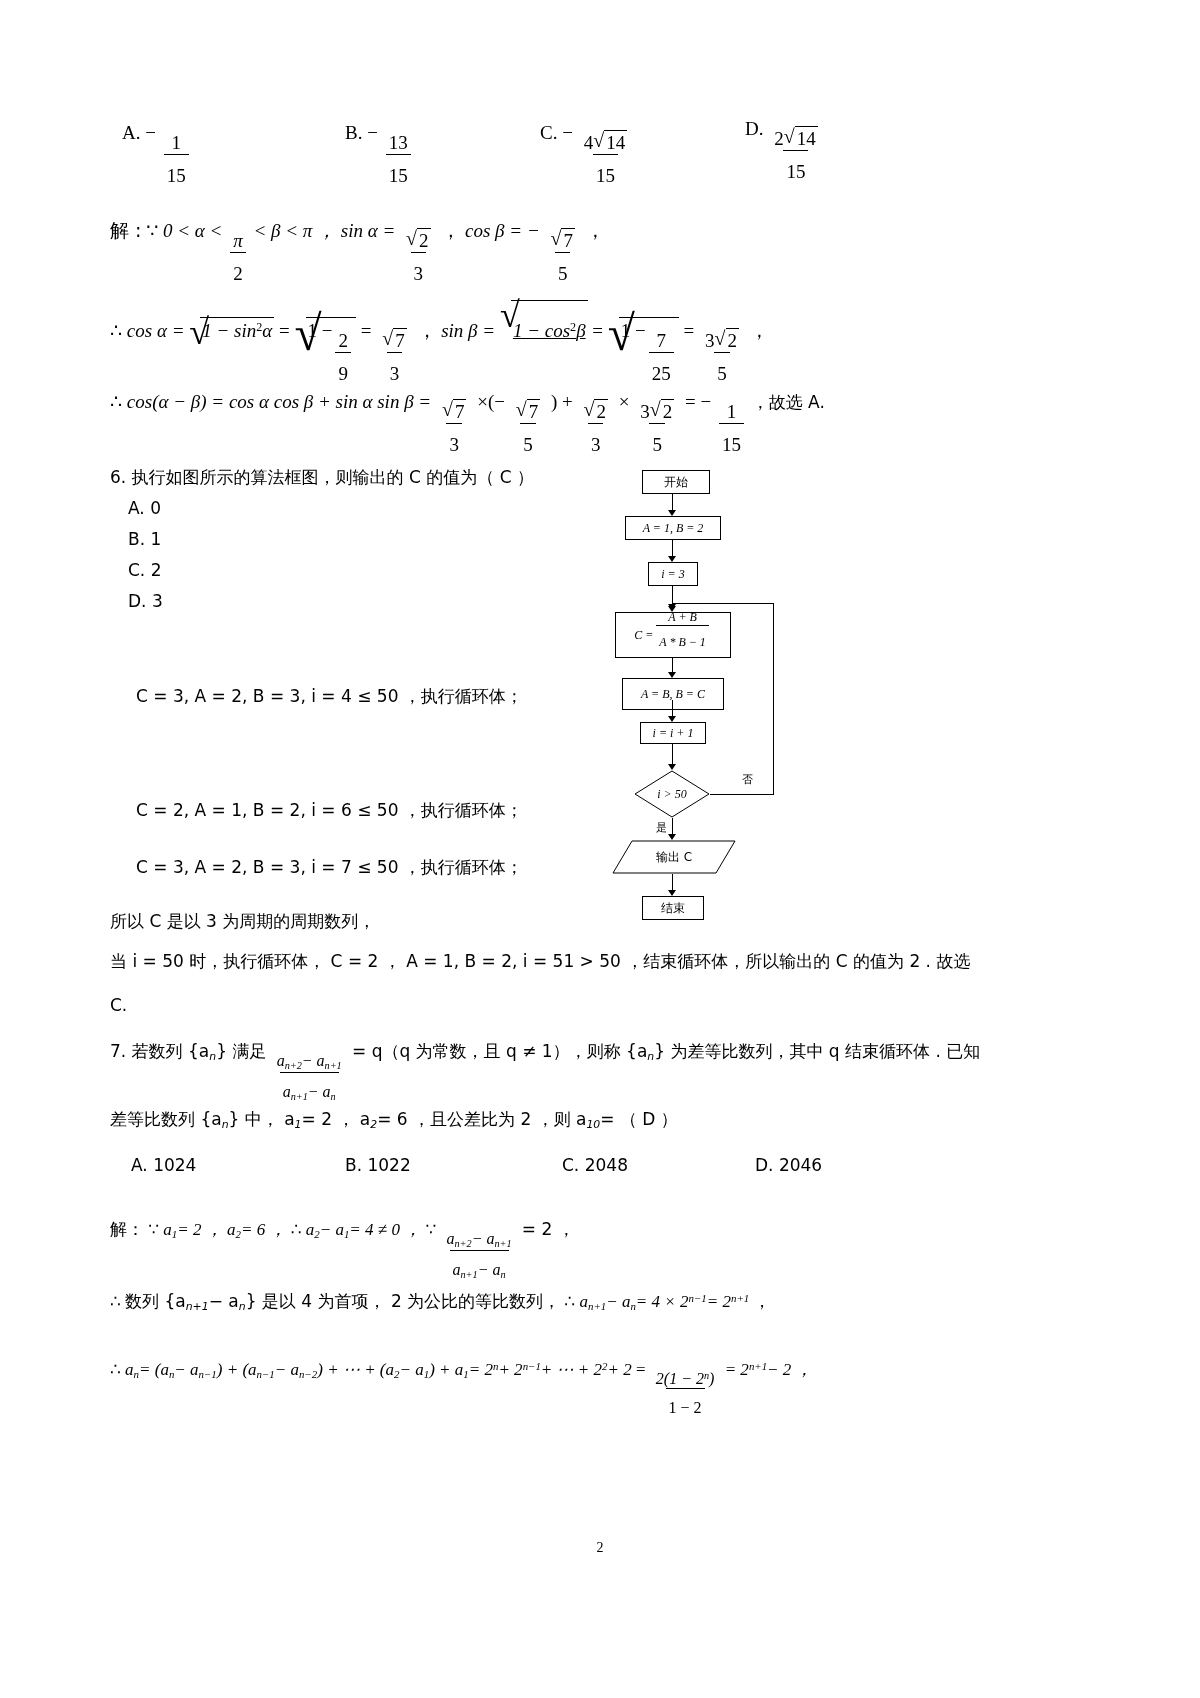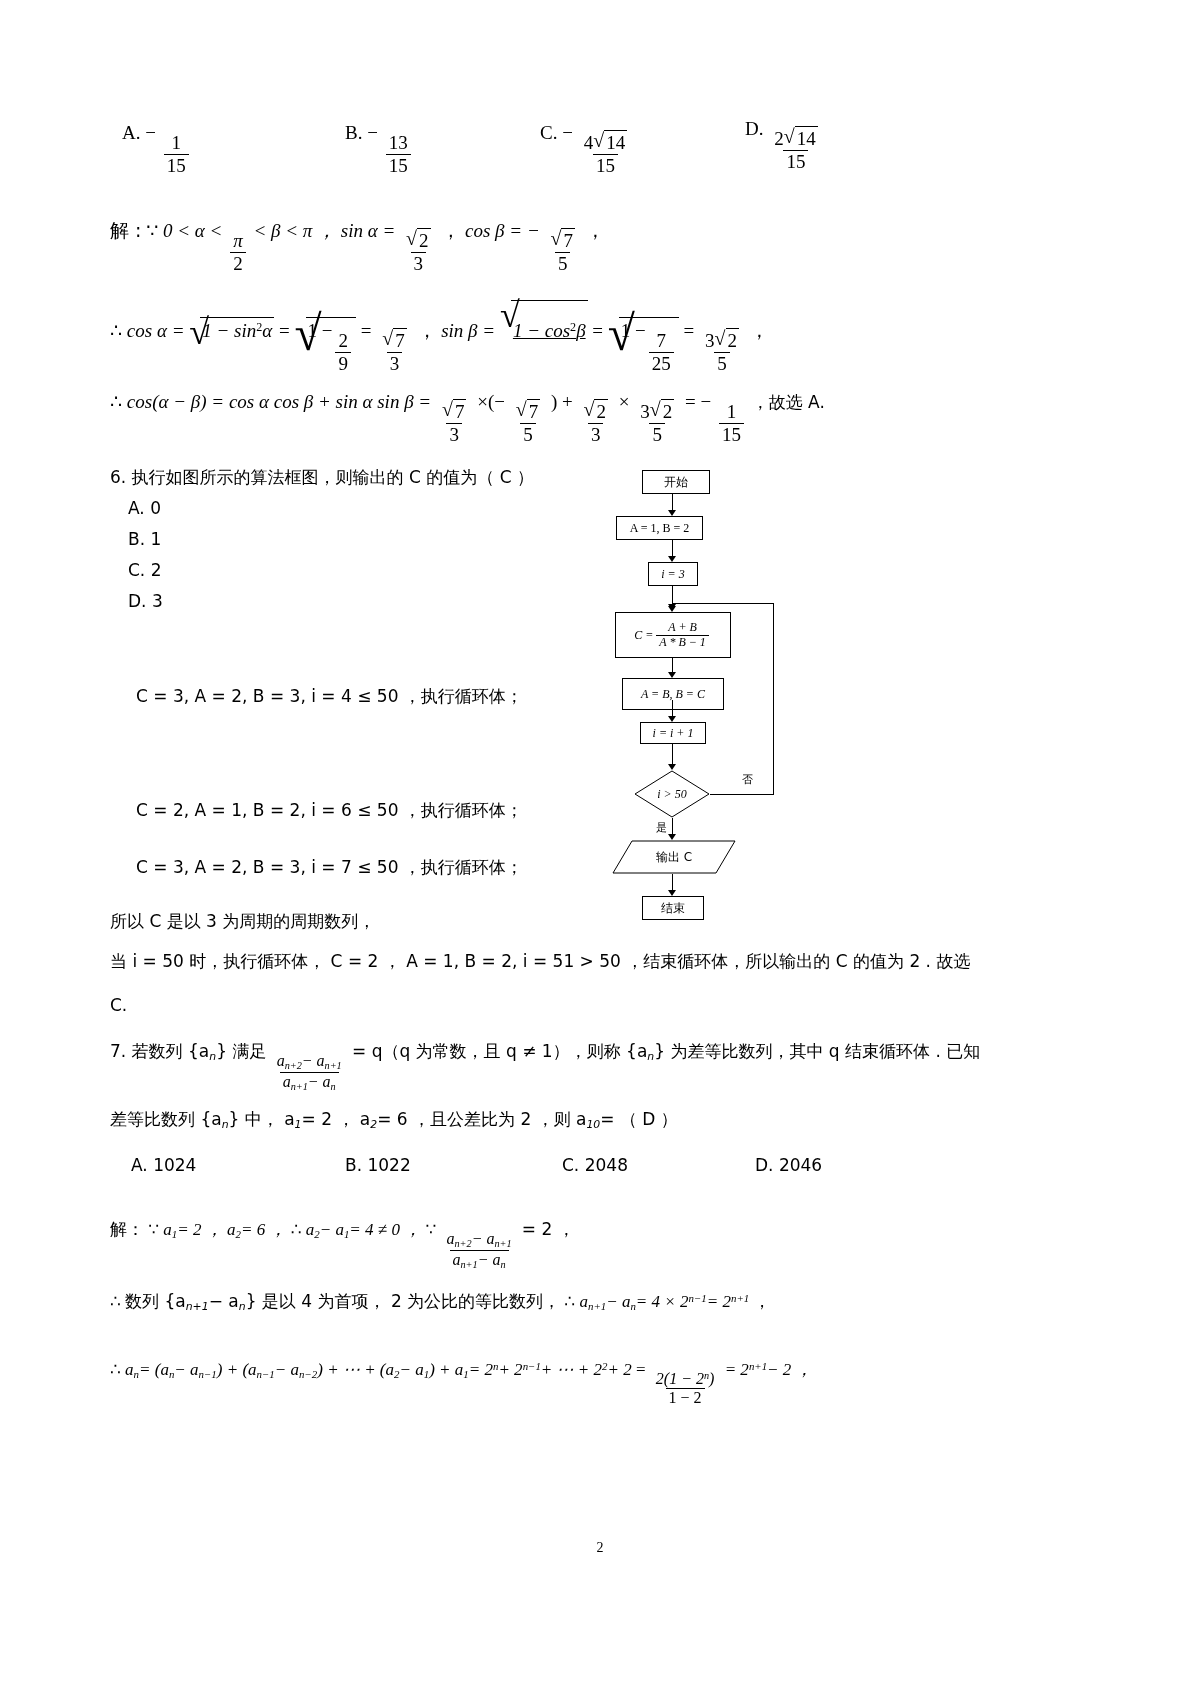--- a/index.html
+++ b/index.html
@@ -24,21 +24,21 @@
   
   .frac {
     display:inline-flex;
     flex-direction:column;
     align-items:center;
     vertical-align:-0.55em;
     margin:0 3px;
     line-height:1.12;
   }
   .frac .num { padding:0 3px; }
-  .frac .den { padding:0 3px; border-top:1px solid #000; }
+  .frac .den { padding:10px 3px; border-top:1px solid #000; }
   .sq {
     display:inline-block;
     position:relative;
     padding-left:11px;
     white-space:nowrap;
   }
   .sq > .bar {
     display:inline-block;
     border-top:1px solid #000;
     padding:1px 2px 0 2px;
@@ -244,21 +244,21 @@
   <div class="blk cn" style="left:110px; top:995px; font-size:17px;">C.</div>
 
   <div class="flow" style="left:570px; top:462px; width:270px; height:440px;">
 
     <div class="node cnnode" style="left:72px; top:8px; width:68px; height:24px;">
       <span>开始</span>
     </div>
     <div class="vline" style="left:102px; top:32px; height:18px;"></div>
     <div class="arrow-d" style="left:98px; top:48px;"></div>
 
-    <div class="node" style="left:46px; top:54px; width:87px; height:24px; ">
+    <div class="node" style="left:55px; top:54px; width:96px; height:24px; font-style:italic;">
       <span>A = 1, B = 2</span>
     </div>
     <div class="vline" style="left:102px; top:78px; height:18px;"></div>
     <div class="arrow-d" style="left:98px; top:94px;"></div>
 
     <div class="node" style="left:78px; top:100px; width:50px; height:24px; font-style:italic;">
       <span>i = 3</span>
     </div>
     <div class="vline" style="left:102px; top:124px; height:22px;"></div>
     <div class="arrow-d" style="left:98px; top:144px;"></div>

